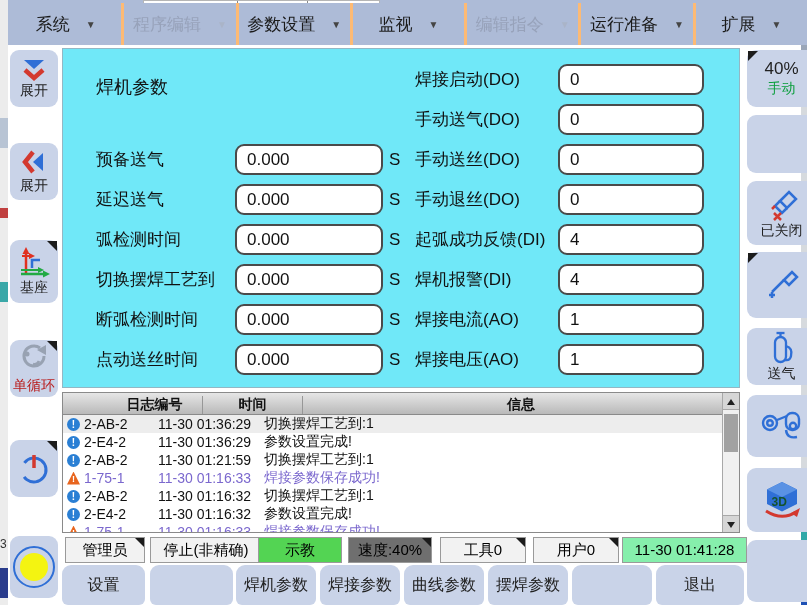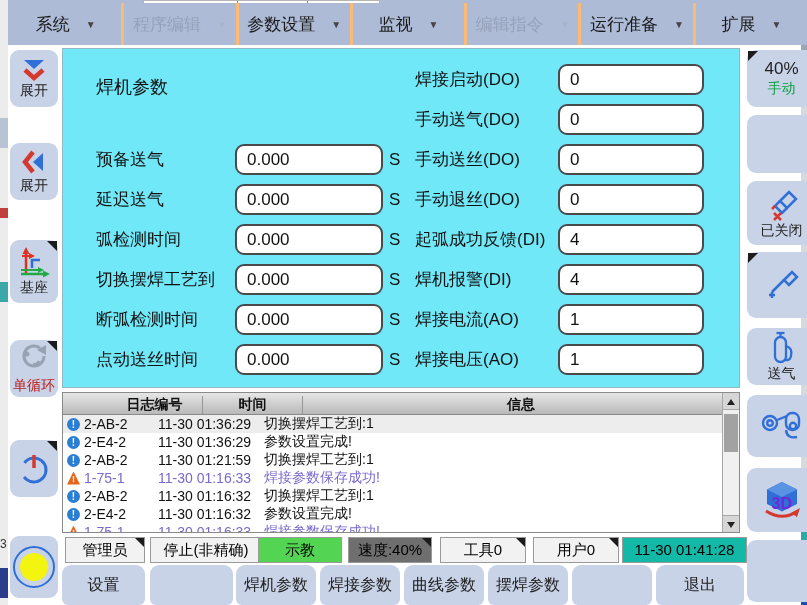--- a/index.html
+++ b/index.html
@@ -290,21 +290,21 @@
   </span>
 </div>
 <div class="rail-btn right" style="top:468px;height:64px;">
   <span style="position:relative;">
     <svg width="42" height="42" viewBox="0 0 42 42">
       <path d="M21 3 L36 10.5 L36 25 L21 32.5 L6 25 L6 10.5 Z" fill="#2f6fd6"></path>
       <path d="M21 3 L36 10.5 L21 18 L6 10.5 Z" fill="#5a92e4"></path>
       <path d="M5 32 Q21 42 35 33" stroke="#d3392f" stroke-width="3" fill="none"></path>
       <path d="M39 29 L36 38 L30 34 Z" fill="#d3392f"></path>
     </svg>
-    <span style="position:absolute;left:11px;top:16px;color:#6d28d9;font-weight:bold;font-size:16px;">3D</span>
+    <span style="position:absolute;left:11px;top:16px;color:#14532d;font-weight:bold;font-size:12px;">3D</span>
   </span>
 </div>
 <div class="rail-btn right" style="top:540px;height:62px;"></div>
 
 <div class="log">
   <div class="log-head">
     <div class="h1">日志编号</div>
     <div class="h2">时间</div>
     <div class="h3">信息</div>
   </div>
@@ -370,21 +370,21 @@
     <div class="sc-btn sc-dn"></div>
   </div>
 </div>
 
 <div class="st corner" style="left:65px;width:80px;">管理员</div>
 <div class="st" style="left:150px;width:112px;">停止(非精确)</div>
 <div class="st green" style="left:258px;width:84px;">示教</div>
 <div class="st dark corner" style="left:348px;width:84px;">速度:40%</div>
 <div class="st corner" style="left:440px;width:86px;">工具0</div>
 <div class="st corner" style="left:533px;width:86px;text-align:center;">用户0</div>
-<div class="st" style="left:622px;width:125px;background:#14b8a6;">11-30 01:41:28</div>
+<div class="st" style="left:622px;width:125px;background:#86efac;">11-30 01:41:28</div>
 
 <div class="bb" style="left:62px;width:83px;">设置</div>
 <div class="bb" style="left:150px;width:83px;"></div>
 <div class="bb" style="left:236px;width:80px;">焊机参数</div>
 <div class="bb" style="left:320px;width:80px;">焊接参数</div>
 <div class="bb" style="left:404px;width:80px;">曲线参数</div>
 <div class="bb" style="left:488px;width:80px;">摆焊参数</div>
 <div class="bb" style="left:572px;width:80px;"></div>
 <div class="bb" style="left:656px;width:88px;">退出</div>
 <div class="bb" style="left:748px;width:54px;height:36px;"></div>

